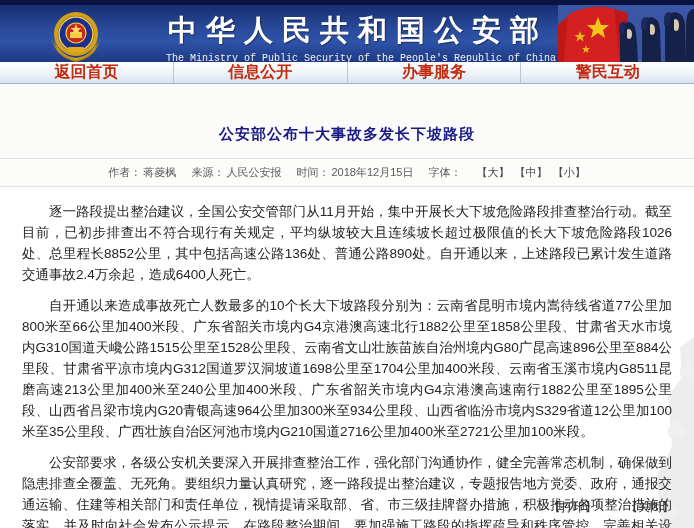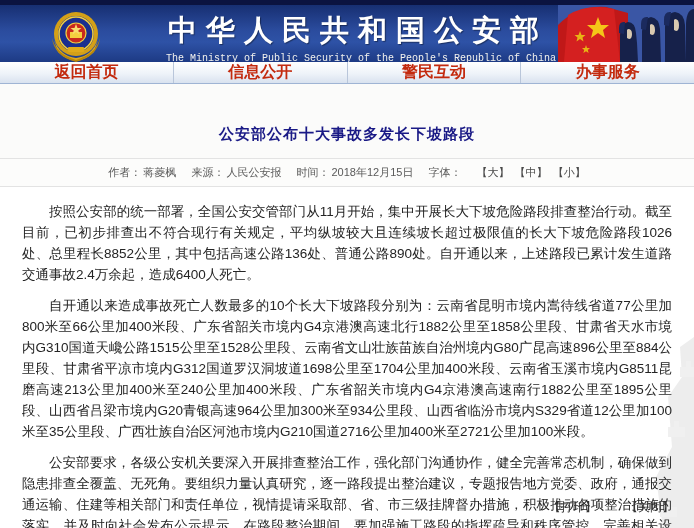--- a/index.html
+++ b/index.html
@@ -122,22 +122,22 @@
       <path d="M70 24 Q74 24 74 29 Q74 34 71 34 L69 33 L69 25 Z"></path>
       <path d="M93 19 Q97 19 97 25 Q97 30 94 30 L92 29 L92 20 Z"></path>
       <path d="M117 14 Q121 14 121 20 Q121 26 118 26 L116 25 L116 15 Z"></path>
     </g>
   </svg>
 </div>
 
 <div class="nav">
   <div class="nav-item">返回首页</div>
   <div class="nav-item">信息公开</div>
+  <div class="nav-item">办事服务</div>
   <div class="nav-item">警民互动</div>
-  <div class="nav-item">办事服务</div>
 </div>
 
 <div class="article-head">
   <div class="article-title">公安部公布十大事故多发长下坡路段</div>
   <div class="meta-bar">
     <span>作者：</span><span>蒋菱枫</span><span class="meta-gap"></span>
     <span>来源：</span><span>人民公安报</span><span class="meta-gap"></span>
     <span>时间：</span><span>2018年12月15日</span><span class="meta-gap"></span>
     <span>字体：</span><span class="meta-gap"></span>
     <span class="font-btn">【大】</span>
@@ -146,21 +146,21 @@
   </div>
 </div>
 
 <div class="content">
   <svg class="watermark" viewBox="0 0 110 260">
     <path d="M110 0 L96 10 L98 40 L84 60 L88 110 L72 140 L80 200 L70 260 L110 260 Z" fill="#555555"></path>
     <path d="M96 30 h6 v-6 h5 v6 h6 v10 h-17 Z" fill="#777777"></path>
     <path d="M84 90 h6 v-6 h5 v6 h6 v10 h-17 Z" fill="#777777"></path>
     <path d="M76 170 h6 v-6 h5 v6 h6 v10 h-17 Z" fill="#777777"></path>
   </svg>
-  <p>按照公安部的统一部署，全国公安交管部门从11月开始，集中开展长大下坡危险路段排查整治行动。截至目前，已初步排查出不符合现行有关规定，平均纵坡较大且连续坡长超过极限值的长大下坡危险路段1026处、总里程长8852公里，其中包括高速公路136处、普通公路890处。自开通以来，上述路段已累计发生道路交通事故2.4万余起，造成6400人死亡。</p>
+  <p>逐一路段提出整治建议，全国公安交管部门从11月开始，集中开展长大下坡危险路段排查整治行动。截至目前，已初步排查出不符合现行有关规定，平均纵坡较大且连续坡长超过极限值的长大下坡危险路段1026处、总里程长8852公里，其中包括高速公路136处、普通公路890处。自开通以来，上述路段已累计发生道路交通事故2.4万余起，造成6400人死亡。</p>
   <p>自开通以来造成事故死亡人数最多的10个长大下坡路段分别为：云南省昆明市境内嵩待线省道77公里加800米至66公里加400米段、广东省韶关市境内G4京港澳高速北行1882公里至1858公里段、甘肃省天水市境内G310国道天巉公路1515公里至1528公里段、云南省文山壮族苗族自治州境内G80广昆高速896公里至884公里段、甘肃省平凉市境内G312国道罗汉洞坡道1698公里至1704公里加400米段、云南省玉溪市境内G8511昆磨高速213公里加400米至240公里加400米段、广东省韶关市境内G4京港澳高速南行1882公里至1895公里段、山西省吕梁市境内G20青银高速964公里加300米至934公里段、山西省临汾市境内S329省道12公里加100米至35公里段、广西壮族自治区河池市境内G210国道2716公里加400米至2721公里加100米段。</p>
   <p>公安部要求，各级公安机关要深入开展排查整治工作，强化部门沟通协作，健全完善常态机制，确保做到隐患排查全覆盖、无死角。要组织力量认真研究，逐一路段提出整治建议，专题报告地方党委、政府，通报交通运输、住建等相关部门和责任单位，视情提请采取部、省、市三级挂牌督办措施，积极推动各项整治措施的落实，并及时向社会发布公示提示。在路段整治期间，要加强施工路段的指挥疏导和秩序管控，完善相关设施，积极配合相关部门加强监督检查，保障道路通行安全。</p>
 </div>
 
 <div class="footer-actions">
   <span>【打印】</span>
   <span>【关闭】</span>
 </div>
 
 </body></html>

